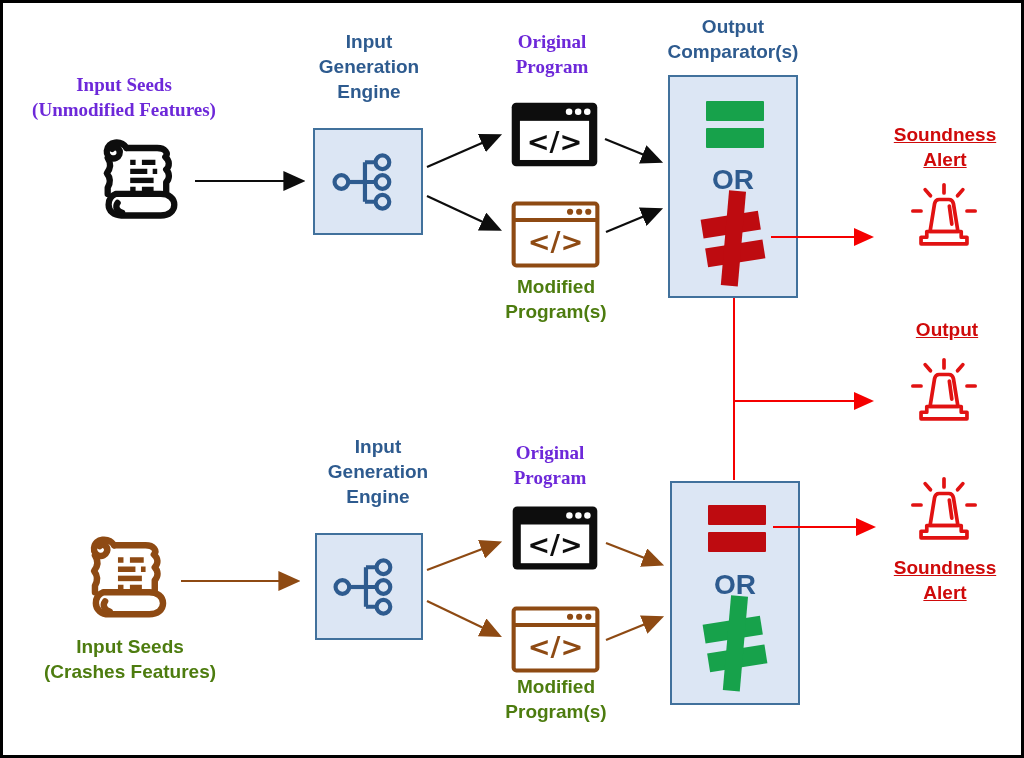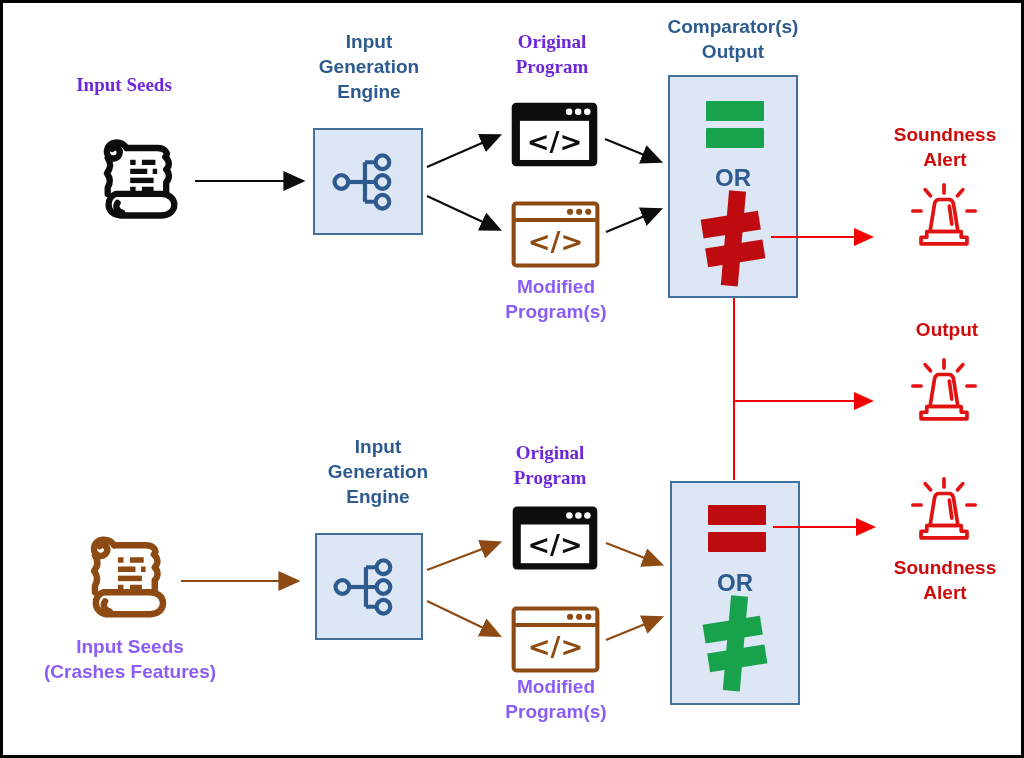--- a/index.html
+++ b/index.html
@@ -11,22 +11,22 @@
   .overlay { position:absolute; left:0; top:0; pointer-events:none; }
 
   
   .lbl {
     position:absolute; transform:translateX(-50%);
     font-size:19px; line-height:25px; font-weight:600;
     text-align:center; white-space:nowrap;
   }
   .c-black { color:#6d28d9;font-family:Liberation Serif, serif; }
   .c-blue  { color:#2E5B8F; }
-  .c-brown { color:#8b5cf6; }
-  .c-red   { color:#CF0A0A; }
+  .c-brown { color:#4d7c0f; }
+  .c-red   { color:#CF0A0A;text-decoration:underline; }
 
   
   .bluebox {
     position:absolute; background:#DCE6F4; border:2px solid #41719C;
   }
   .box-icon {
     position:absolute; left:50%; top:50%; transform:translate(-50%,-50%);
     width:76px; height:76px; color:#2E5B8F;
   }
 
@@ -41,21 +41,21 @@
   .eq .bar { width:58px; height:20px; margin-bottom:7px; border-radius:1px; }
   .neq { position:absolute; width:60px; height:82px; transform:rotate(-9deg); }
   .neq .b { position:absolute; left:1px; width:58px; height:19px; }
   .neq .b1 { top:17px; } .neq .b2 { top:46px; }
   .neq .slash { position:absolute; left:22px; top:-7px; width:17px; height:95px; transform:rotate(14deg); }
   .fill-green  { background:#17A24B; }
   .fill-darkred{ background:#BE0B10; }
 
   .or-lbl {
     position:absolute; left:0; width:100%; text-align:center;
-    font-size:24px; font-weight:600; color:#2E5B8F;
+    font-size:28px; font-weight:600; color:#2E5B8F;
   }
 </style>
 </head>
 <body>
 
 <svg width="0" height="0" style="position:absolute">
   <defs>
     <symbol id="sym-scroll" viewBox="0 0 100 100">
       <g fill="none" stroke="currentColor" stroke-width="7" stroke-linecap="round" stroke-linejoin="round">
         <path d="M34 15 C28 6 13 7 12 18 C11 27 23 30 26 22 C28 16 21 12 18 16"></path>
@@ -114,20 +114,21 @@
         <path d="M78 39 H88"></path>
       </g>
     </symbol>
   </defs>
 </svg>
 
 <div class="stage">
 
   <div class="lbl c-black" style="left:121px; top:69px;">
     <div>Input Seeds</div>
+    <div>(Unmodified Features)</div>
   </div>
   <svg class="icon black-icon" style="left:93px; top:128px;" width="90" height="97">
       <use href="#sym-scroll"></use>
     </svg>
 
   <div class="lbl c-blue" style="left:366px; top:26px;">
     <div>Input</div>
     <div>Generation</div>
     <div>Engine</div>
   </div>
@@ -147,22 +148,22 @@
 
   <svg class="icon brown-icon" style="left:507px; top:196px;" width="91" height="71">
       <use href="#sym-window-outline"></use>
     </svg>
   <div class="lbl c-brown" style="left:553px; top:271px;">
     <div>Modified</div>
     <div>Program(s)</div>
   </div>
 
   <div class="lbl c-blue" style="left:730px; top:11px;">
+    <div>Output</div>
     <div>Comparator(s)</div>
-    <div>Output</div>
   </div>
   <div class="bluebox" style="left:665px; top:72px; width:130px; height:223px;">
     <div class="eq" style="left:36px; top:24px;">
       <div class="bar fill-green"></div>
       <div class="bar fill-green"></div>
     </div>
     <div class="or-lbl" style="top:87px;">OR</div>
     <div class="neq" style="left:33px; top:121px;">
       <div class="b b1 fill-darkred"></div>
       <div class="b b2 fill-darkred"></div>

